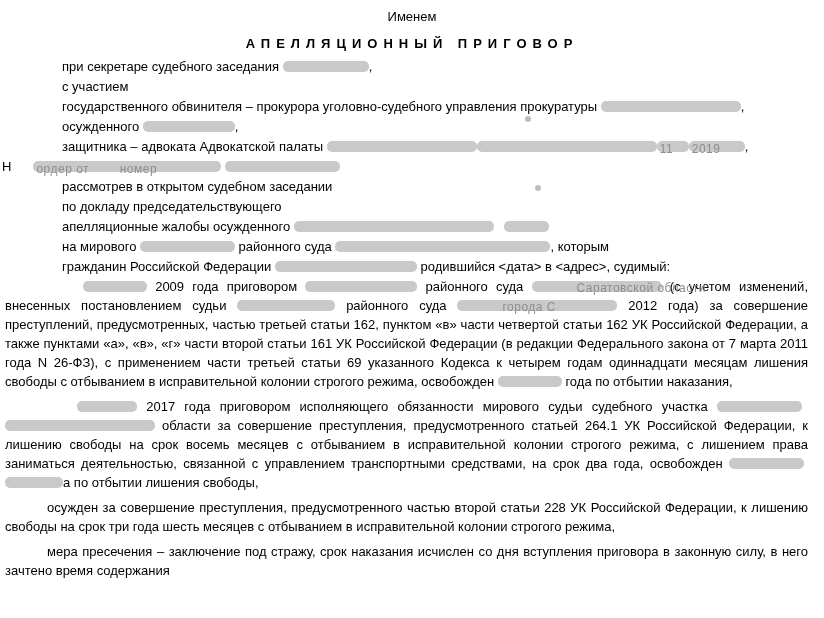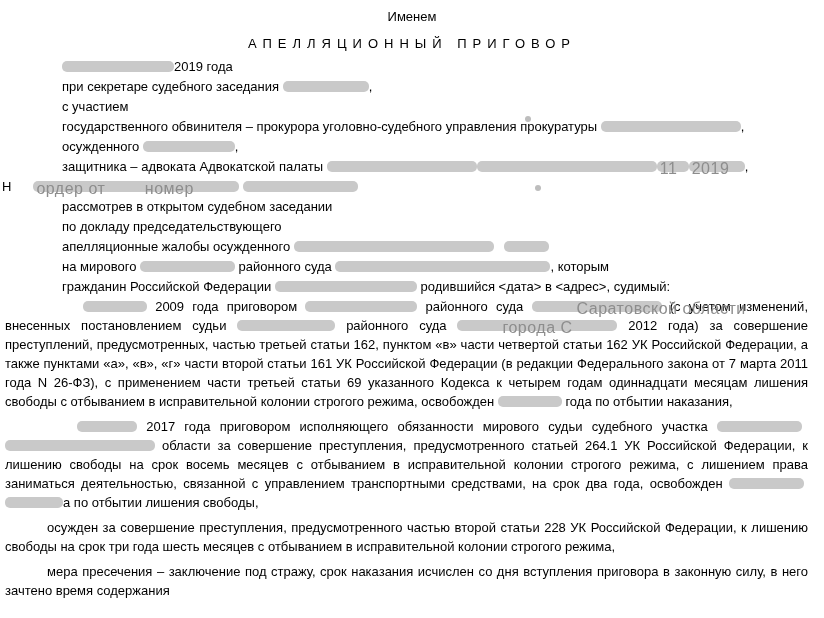--- a/index.html
+++ b/index.html
@@ -3,56 +3,55 @@
 <meta charset="utf-8">
 <style>
   html, body { margin:0; padding:0; background:#ffffff; }
   body {
     width:824px; height:618px; overflow:hidden; position:relative;
     font-family:"Liberation Sans","DejaVu Sans",sans-serif;
     font-size:13px; color:#000000;
   }
   .doc { position:relative; width:824px; height:618px; padding-top:3px; box-sizing:border-box; overflow:hidden; }
   .center-line { text-align:center; line-height:27px; }
-  .title-line  { text-align:center; line-height:27px; letter-spacing:6px; }
+  .title-line  { text-align:center; line-height:27px; letter-spacing:6px;font-weight:bold; }
   .intro       { padding-left:62px; padding-right:8px; line-height:20px; white-space:nowrap; }
   .intro-flush { padding-left:2px;  padding-right:8px; line-height:20px; white-space:nowrap; }
   .para {
     margin:0 16px 6px 5px; text-align:justify; text-indent:42px; line-height:19px;
   }
   .redaction {
     display:inline-block; position:relative; height:11px; vertical-align:-1px;
     background:#c9c9c9; border-radius:5px; overflow:visible;
   }
   .ghost {
-    position:absolute; left:3px; top:-2px; color:#8d8d8d; font-size:16px;
+    position:absolute; left:3px; top:-2px; color:#8d8d8d; font-size:12px;
     white-space:pre; letter-spacing:0.5px;
   }
   .gapseg { display:inline-block; height:1px; }
   .t {  }
   .artifact-dot {
     position:absolute; width:6px; height:6px; border-radius:50%; background:#bdbdbd;
   }
   .dot1 { left:525px; top:116px; }
   .dot2 { left:535px; top:185px; }
 </style>
 </head>
 <body>
 
 <div class="doc">
   <div class="center-line">Именем</div>
   <div class="title-line">АПЕЛЛЯЦИОННЫЙ ПРИГОВОР</div>
   <div id="doc-body">
-      <div class="intro"><span class="redaction" style="width: 112px;"></span><span class="t">2019 года</span></div>
       <div class="intro"><span class="t">при секретаре судебного заседания </span><span class="redaction" style="width: 86px;"></span><span class="t">,</span></div>
       <div class="intro"><span class="t">с участием</span></div>
       <div class="intro"><span class="t">государственного обвинителя – прокурора уголовно-судебного управления прокуратуры </span><span class="redaction" style="width: 140px;"></span><span class="t">,</span></div>
       <div class="intro"><span class="t">осужденного </span><span class="redaction" style="width: 92px;"></span><span class="t">,</span></div>
       <div class="intro"><span class="t">защитника – адвоката Адвокатской палаты </span><span class="redaction" style="width: 150px;"></span><span class="redaction" style="width: 180px;"></span><span class="redaction" style="width: 32px;"><span class="ghost">11</span></span><span class="redaction" style="width: 56px;"><span class="ghost">2019</span></span><span class="t">,</span></div>
-      <div class="intro-flush"><span class="t">Н</span><span class="gapseg" style="width: 22px;"></span><span class="redaction" style="width: 206px; text-decoration: underline;"><span class="ghost">ордер от        номер</span></span><span class="gapseg" style="width: 4px;"></span><span class="redaction" style="width: 115px;"></span></div>
+      <div class="intro-flush"><span class="t">Н</span><span class="gapseg" style="width: 22px;"></span><span class="redaction" style="width: 188px; text-decoration: underline;"><span class="ghost">ордер от        номер</span></span><span class="gapseg" style="width: 4px;"></span><span class="redaction" style="width: 115px;"></span></div>
       <div class="intro"><span class="t">рассмотрев в открытом судебном заседании</span></div>
       <div class="intro"><span class="t">по докладу председательствующего</span></div>
       <div class="intro"><span class="t">апелляционные жалобы осужденного </span><span class="redaction" style="width: 200px;"></span><span class="gapseg" style="width: 10px;"></span><span class="redaction" style="width: 45px;"></span></div>
       <div class="intro"><span class="t">на мирового </span><span class="redaction" style="width: 95px;"></span><span class="t"> районного суда </span><span class="redaction" style="width: 215px;"></span><span class="t">, которым</span></div>
       <div class="intro"><span class="t">гражданин Российской Федерации </span><span class="redaction" style="width: 142px;"></span><span class="t"> родившийся &lt;дата&gt; в &lt;адрес&gt;, судимый:</span></div>
       <div class="para"><span class="gapseg" style="width: 36px;"></span><span class="redaction" style="width: 64px;"></span><span class="t"> 2009 года приговором </span><span class="redaction" style="width: 112px;"></span><span class="t"> районного суда </span><span class="redaction" style="width: 130px;"><span class="ghost">Саратовской области</span></span><span class="t"> (с учетом изменений, внесенных постановлением судьи </span><span class="redaction" style="width: 98px;"></span><span class="t"> районного суда </span><span class="redaction" style="width: 160px;"><span class="ghost">города С</span></span><span class="t"> 2012 года) за совершение преступлений, предусмотренных, частью третьей статьи 162, пунктом «в» части четвертой статьи 162 УК Российской Федерации, а также пунктами «а», «в», «г» части второй статьи 161 УК Российской Федерации (в редакции Федерального закона от 7 марта 2011 года N 26-ФЗ), с применением части третьей статьи 69 указанного Кодекса к четырем годам одиннадцати месяцам лишения свободы с отбыванием в исправительной колонии строгого режима, освобожден </span><span class="redaction" style="width: 64px;"></span><span class="t"> года по отбытии наказания,</span></div>
       <div class="para"><span class="gapseg" style="width: 30px;"></span><span class="redaction" style="width: 60px;"></span><span class="t"> 2017 года приговором исполняющего обязанности мирового судьи судебного участка </span><span class="redaction" style="width: 85px;"></span><span class="gapseg" style="width: 6px;"></span><span class="redaction" style="width: 150px;"></span><span class="t"> области за совершение преступления, предусмотренного статьей 264.1 УК Российской Федерации, к лишению свободы на срок восемь месяцев с отбыванием в исправительной колонии строгого режима, с лишением права заниматься деятельностью, связанной с управлением транспортными средствами, на срок два года, освобожден </span><span class="redaction" style="width: 75px;"></span><span class="gapseg" style="width: 4px;"></span><span class="redaction" style="width: 58px;"></span><span class="t">а по отбытии лишения свободы,</span></div>
       <div class="para"><span class="t">осужден за совершение преступления, предусмотренного частью второй статьи 228 УК Российской Федерации, к лишению свободы на срок три года шесть месяцев с отбыванием в исправительной колонии строгого режима,</span></div>
       <div class="para"><span class="t">мера пресечения – заключение под стражу, срок наказания исчислен со дня вступления приговора в законную силу, в него зачтено время содержания </span></div>
     </div>

